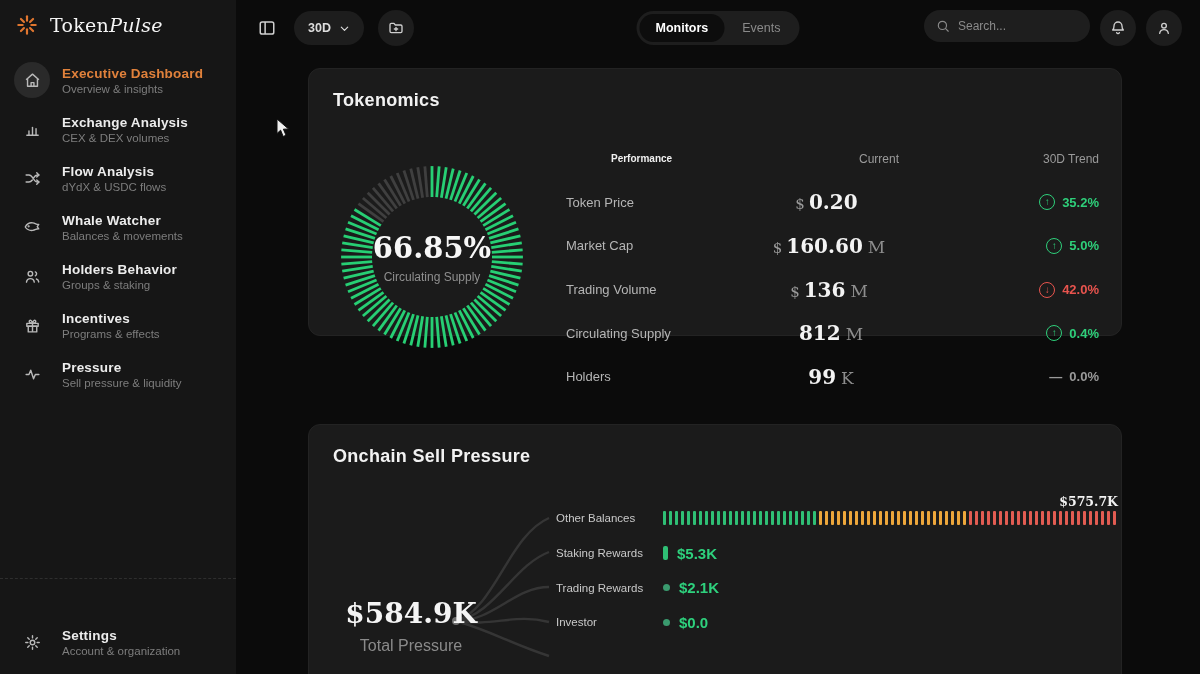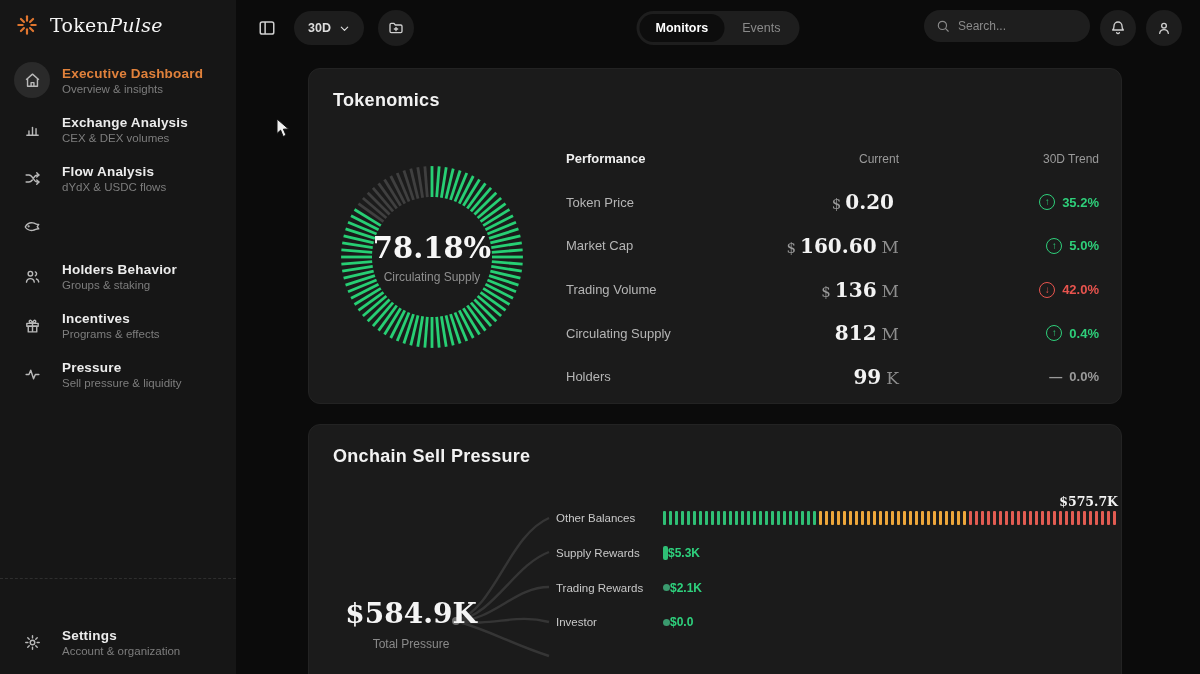--- a/index.html
+++ b/index.html
@@ -67,60 +67,60 @@
     background:transparent; border:none; outline:none; color:#cfcfcf;
     font-size:12px; width:110px; font-family:"Liberation Sans", sans-serif;
   }
   .search-box input::placeholder { color:#8a8a8a; }
   
   .main { position:absolute; left:236px; top:56px; right:0; bottom:0; }
   .card {
     position:absolute; left:72px; width:814px;
     background:#1b1b1b; border-radius:12px; border:1px solid #232323;
   }
-  .card1 { top:12px; height:336px; }
+  .card1 { top:12px; height:268px; }
   .card2 { top:368px; height:400px; }
   .card-title { font-size:18px; font-weight:700; letter-spacing:.3px; color:#f2f2f2; padding:21px 0 0 24px; }
   
   .donut-wrap { position:absolute; left:23px; top:88px; width:200px; height:200px; }
   .donut-center {
     position:absolute; inset:0; display:flex; flex-direction:column;
     align-items:center; justify-content:center; text-align:center; pointer-events:none;
   }
   .donut-pct { font-family:"DejaVu Serif", serif; font-size:29px; font-weight:600; color:#f7f7f7; }
   .donut-sub { font-size:12px; color:#8f8f8f; margin-top:5px; }
   
   .perf-table {
     position:absolute; left:257px; top:68px; width:533px;
     display:grid; grid-template-columns:1fr 140px 200px;
     grid-auto-rows:43.6px; align-items:center;
   }
   .th { font-size:12px; color:#9a9a9a; }
-  .th.first { color:#f0f0f0; font-weight:700; font-size:13px; }
+  .th.first { color:#f0f0f0; font-weight:700; font-size:10px;margin-left:45px; }
   .td-label { font-size:13px; color:#b5b5b5; }
-  .num-cell { text-align:right; font-family:"DejaVu Serif", serif; white-space:nowrap; }
+  .num-cell { text-align:center; font-family:"DejaVu Serif", serif; white-space:nowrap; }
   .num-cell .pre { font-size:15px; color:#9a9a9a; margin-right:4px; }
   .num-cell .val { font-size:20px; color:#f3f3f3; font-weight:600; }
   .num-cell .suf { font-size:17px; color:#8d8d8d; margin-left:5px; }
   .trend-cell { display:flex; justify-content:flex-end; align-items:center; gap:7px; font-size:13px; font-weight:700; }
   .trend-up { color:#2ecf7a; } .trend-down { color:#e8544e; } .trend-flat { color:#9a9a9a; }
   .tr-circ {
     width:16px; height:16px; border:1.5px solid currentColor; border-radius:50%;
     display:inline-flex; align-items:center; justify-content:center;
     font-size:10px; font-weight:700; line-height:1;
   }
   
   .total-block { position:absolute; left:18px; top:172px; width:168px; text-align:center; }
   .total-val { font-family:"DejaVu Serif", serif; font-size:28px; font-weight:700; color:#f5f5f5; }
-  .total-lab { font-size:12px; color:#8a8a8a; margin-top:7px; }
+  .total-lab { font-size:16px; color:#8a8a8a; margin-top:7px; }
   .fan-svg { position:absolute; left:0; top:0; width:814px; height:400px; pointer-events:none; }
   .sp-rows { position:absolute; left:247px; top:76px; right:24px; }
   .sp-row { height:34.7px; display:flex; align-items:center; }
   .sp-label { width:107px; min-width:107px; font-size:11.5px; color:#c9c9c9; }
-  .sp-value { font-size:12px; font-weight:700; color:#2ed17d; }
+  .sp-value { font-size:15px; font-weight:700; color:#2ed17d; margin-left:9px; }
   .marker-dot { width:7px; height:7px; border-radius:50%; background:#3a9a6e; }
   .marker-tick { width:5px; height:14px; border-radius:2px; background:#2fbf75; }
   .bar-wrap { position:relative; flex:1; height:14px; }
   .seg-bar { display:flex; gap:3px; height:14px; overflow:hidden; }
   .seg-bar span { width:3px; min-width:3px; height:14px; border-radius:1px; }
   .bar-max {
     position:absolute; right:-2px; top:-17px;
     font-family:"DejaVu Serif", serif; font-size:12.5px; font-weight:700; color:#f2f2f2;
   }
   
@@ -188,20 +188,24 @@
         <div class="t1">Flow Analysis</div>
         <div class="t2">dYdX &amp; USDC flows</div>
       </span>
     </div>
     <div class="nav-item">
       <span class="nav-icon">
         <svg class="icon" width="18" height="18" viewBox="0 0 24 24" fill="none" stroke="currentColor" stroke-width="1.8" stroke-linecap="round" stroke-linejoin="round">
             <path d="M3 12c2-4 6-6 10-5.5 3.5.5 6 3 8 2l-2 3 2 3c-2-1-4.5 1.5-8 2-4 .5-8-1.5-10-4.5z"></path>
             <circle cx="7.5" cy="11" r="0.6" fill="currentColor"></circle>
           </svg>
+      </span>
+      <span class="nav-text">
+        <div class="t1">Whale Watcher</div>
+        <div class="t2">Balances &amp; movements</div>
       </span>
     </div>
     <div class="nav-item">
       <span class="nav-icon">
         <svg class="icon" width="17" height="17" viewBox="0 0 24 24" fill="none" stroke="currentColor" stroke-width="2" stroke-linecap="round">
             <circle cx="9" cy="8" r="3.2"></circle>
             <path d="M3.5 20c.5-3.5 2.8-5 5.5-5s5 1.5 5.5 5"></path>
             <path d="M16 5.5a3 3 0 0 1 0 5.5M17.5 15.5c2 .6 3 2 3.3 4.2"></path>
           </svg>
       </span>
@@ -383,21 +387,21 @@
           <line x1="71.20617334869677" y1="56.60487837125348" x2="51.22147477075268" y2="29.098300562505273" stroke="#3f3f3f" stroke-width="3.1"></line>
           <line x1="75.51509472874739" y1="53.7257491526299" x2="57.75014352840514" y2="24.735983564590754" stroke="#3f3f3f" stroke-width="3.1"></line>
           <line x1="80.0366270171899" y1="51.19356940356773" x2="64.60095002604531" y2="20.899347581163227" stroke="#3f3f3f" stroke-width="3.1"></line>
           <line x1="84.7428934639041" y1="49.02395085425507" x2="71.73165676349106" y2="17.61204674887132" stroke="#3f3f3f" stroke-width="3.1"></line>
           <line x1="89.60487837125346" y1="47.23026992451987" x2="79.09830056250524" y2="14.89434837048465" stroke="#3f3f3f" stroke-width="3.1"></line>
           <line x1="94.59260598551026" y1="45.823585253753336" x2="86.65546361440948" y2="12.76300796023233" stroke="#3f3f3f" stroke-width="3.1"></line>
           <line x1="99.67532530734475" y1="44.81256952072091" x2="94.3565534959769" y2="11.231165940486235" stroke="#3f3f3f" stroke-width="3.1"></line>
           <line x1="104.82169968196219" y1="44.20345597361356" x2="102.15409042721544" y2="10.3082666266872" stroke="#3f3f3f" stroke-width="3.1"></line>
         </svg>
       <div class="donut-center">
-        <div class="donut-pct">78.18%</div>
+        <div class="donut-pct">66.85%</div>
         <div class="donut-sub">Circulating Supply</div>
       </div>
     </div>
 
     <div class="perf-table">
       <div class="th first">Performance</div>
       <div class="th" style="text-align:right;">Current</div>
       <div class="th" style="text-align:right;">30D Trend</div>
 
       <div class="td-label">Token Price</div>
@@ -535,21 +539,21 @@
               <span style="background: rgb(226, 92, 82);"></span>
               <span style="background: rgb(226, 92, 82);"></span>
               <span style="background: rgb(226, 92, 82);"></span>
               <span style="background: rgb(226, 92, 82);"></span>
               <span style="background: rgb(226, 92, 82);"></span>
             </div>
           <span class="bar-max">$575.7K</span>
         </div>
       </div>
       <div class="sp-row">
-        <span class="sp-label">Supply Rewards</span>
+        <span class="sp-label">Staking Rewards</span>
         <span class="marker-tick"></span>
         <span class="sp-value">$5.3K</span>
       </div>
       <div class="sp-row">
         <span class="sp-label">Trading Rewards</span>
         <span class="marker-dot"></span>
         <span class="sp-value">$2.1K</span>
       </div>
       <div class="sp-row">
         <span class="sp-label">Investor</span>

